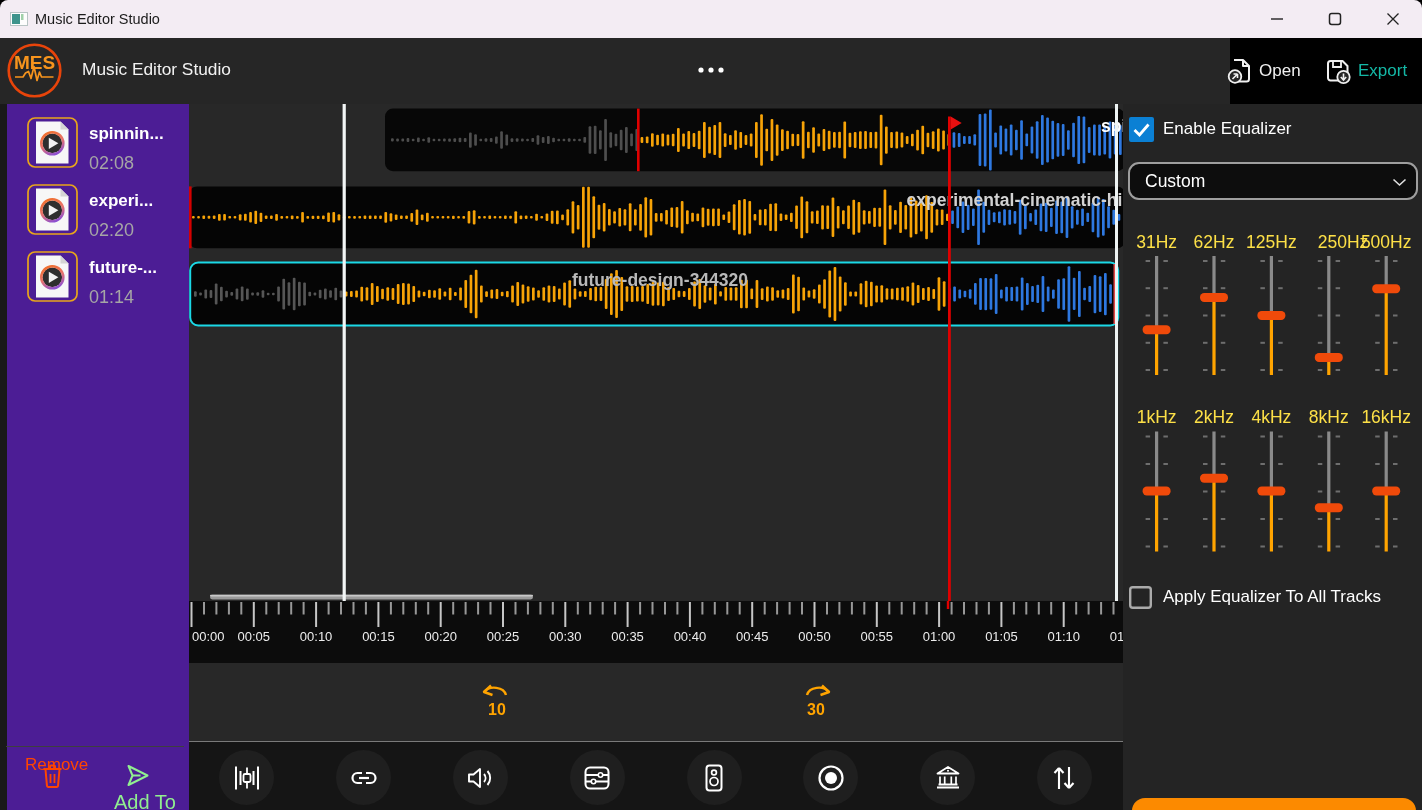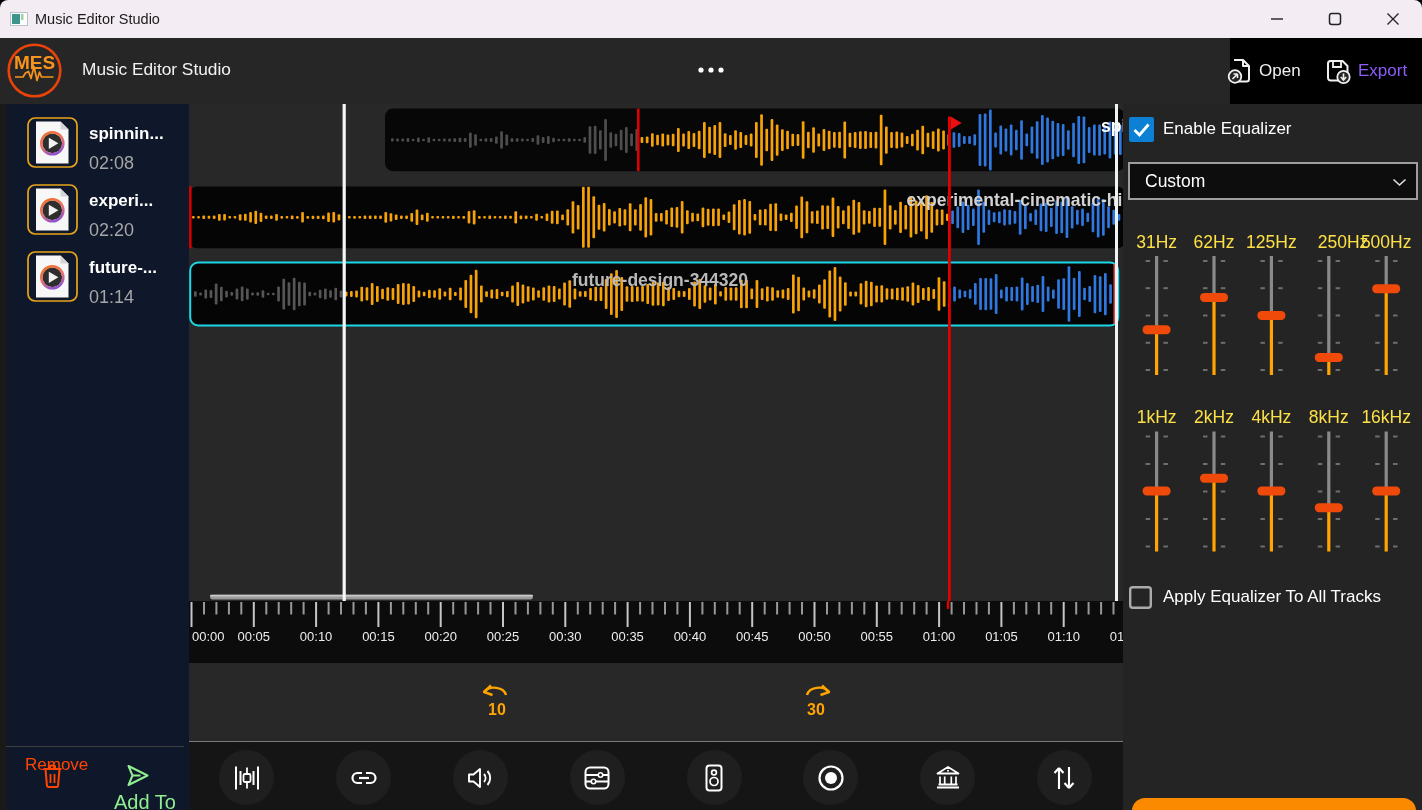--- a/index.html
+++ b/index.html
@@ -1,35 +1,35 @@
 <!DOCTYPE html>
 <html><head><meta charset="utf-8"><style>
 *{margin:0;padding:0;box-sizing:border-box}
 html,body{width:1422px;height:810px;background:#000;font-family:"Liberation Sans",sans-serif;overflow:hidden}
 #win{position:relative;width:1422px;height:810px;overflow:hidden}
 .abs{position:absolute}
 #titlebar{left:0;top:0;width:1422px;height:38px;background:#F3ECF3;border-radius:8px 8px 0 0}
 #tb-title{left:35px;top:10.5px;font-size:14.5px;color:#1b1b1b}
 #header{left:0;top:38px;width:1230px;height:66px;background:#262626}
 #hdr-title{left:82px;top:21px;font-size:17.3px;color:#f2f2f2}
-#sidebar{left:0;top:104px;width:189px;height:706px;background:#0f172a}
+#sidebar{left:0;top:104px;width:189px;height:706px;background:#4c1d95}
 #sidebar .strip{position:absolute;left:0;top:0;width:7px;height:706px;background:#191919}
 .entry-title{font-size:17px;font-weight:bold;color:#fff}
 .entry-time{font-size:18px;color:#a6a6a6}
 #main{left:189px;top:104px;width:934px;height:706px;background:#282828;overflow:hidden}
 #ruler{position:absolute;left:0;top:497px;width:934px;height:62px;background:#0c0c0c}
 #transport{position:absolute;left:0;top:559px;width:934px;height:78px;background:#0e0e0e;border-top:1.5px solid #4a4a4a}
 #toolbar{position:absolute;left:0;top:637px;width:934px;height:69px;background:#151515;border-top:1.5px solid #7a7a7a}
 .tbtn{position:absolute;top:8px;width:55px;height:55px;border-radius:50%;background:#1f1f1f;display:flex;align-items:center;justify-content:center}
 .ttime{position:absolute;top:33px;font-size:15.5px;color:#d6d6d6}
 .tcirc{position:absolute;top:11px;width:55px;height:55px;border-radius:50%;border:2.6px solid #ef3d05;display:flex;align-items:center;justify-content:center}
 #rpanel{left:1123px;top:104px;width:299px;height:706px;background:#242424}
 .eqlabel{position:absolute;font-size:17.5px;color:#fde047;transform:translateX(-50%)}
 .chk-label{position:absolute;font-size:17px;color:#fff}
-#dropdown{position:absolute;left:5px;top:57.5px;width:290px;height:38.5px;background:#0d0d0d;border:2.5px solid #9e9e9e;border-radius:0}
+#dropdown{position:absolute;left:5px;top:57.5px;width:290px;height:38.5px;background:#0d0d0d;border:2.5px solid #9e9e9e;border-radius:11px}
 #dropdown span{position:absolute;left:15px;top:7.5px;font-size:17.5px;color:#fff}
 #orangebtn{position:absolute;left:8.5px;top:694px;width:284px;height:26px;background:#FC8A00;border-radius:14px}
 </style></head>
 <body>
 <div id="win">
 
 <div id="titlebar" class="abs">
  <svg class="abs" style="left:10px;top:12px" width="18" height="14" viewBox="0 0 18 14">
    <rect x="0.5" y="0.5" width="17" height="13" fill="#fdfdfd" stroke="#b8c4c4" stroke-width="1"></rect>
    <rect x="2" y="2" width="8" height="10" fill="#3d948c"></rect>
@@ -71,21 +71,21 @@
 
  <div class="abs" style="left:1259px;top:23px;font-size:17px;color:#f0f0f0">Open</div>
 
 <svg class="abs" style="left:1324px;top:19px" width="28" height="28" viewBox="0 0 28 28">
  <path d="M4 6.5 a2.5 2.5 0 0 1 2.5 -2.5 h12 l5 5 v12 a2.5 2.5 0 0 1 -2.5 2.5 h-14.5 a2.5 2.5 0 0 1 -2.5 -2.5 z" fill="none" stroke="#f0f0f0" stroke-width="2" stroke-linejoin="round"></path>
  <path d="M9 4.5 v5.5 h8 v-5.5" fill="none" stroke="#f0f0f0" stroke-width="1.8"></path>
  <circle cx="19.5" cy="20" r="6.2" fill="#262626" stroke="#f0f0f0" stroke-width="1.8"></circle>
  <path d="M19.5 16.5 v6 M16.8 20 l2.7 3 2.7-3" stroke="#f0f0f0" stroke-width="1.6" fill="none"></path>
 </svg>
 
- <div class="abs" style="left:1358px;top:23px;font-size:17px;color:#8b5cf6">Export</div>
+ <div class="abs" style="left:1358px;top:23px;font-size:17px;color:#14b8a6">Export</div>
 </div>
 
 <div id="sidebar" class="abs">
  <div class="strip"></div>
 
 <svg class="abs" style="left:27px;top:13px" width="51" height="51" viewBox="0 0 51 51">
  <rect x="1" y="1" width="49" height="49" rx="7" fill="none" stroke="#e8a51b" stroke-width="1.7"></rect>
  <path d="M9 4.5 h24.5 l8 8 v34 h-32.5 z" fill="#f7f7f7"></path>
  <path d="M33.5 4.5 l8 8 h-8 z" fill="#d4d4d4"></path>
  <circle cx="25.3" cy="26.3" r="9.9" fill="#2e2e2e"></circle>

